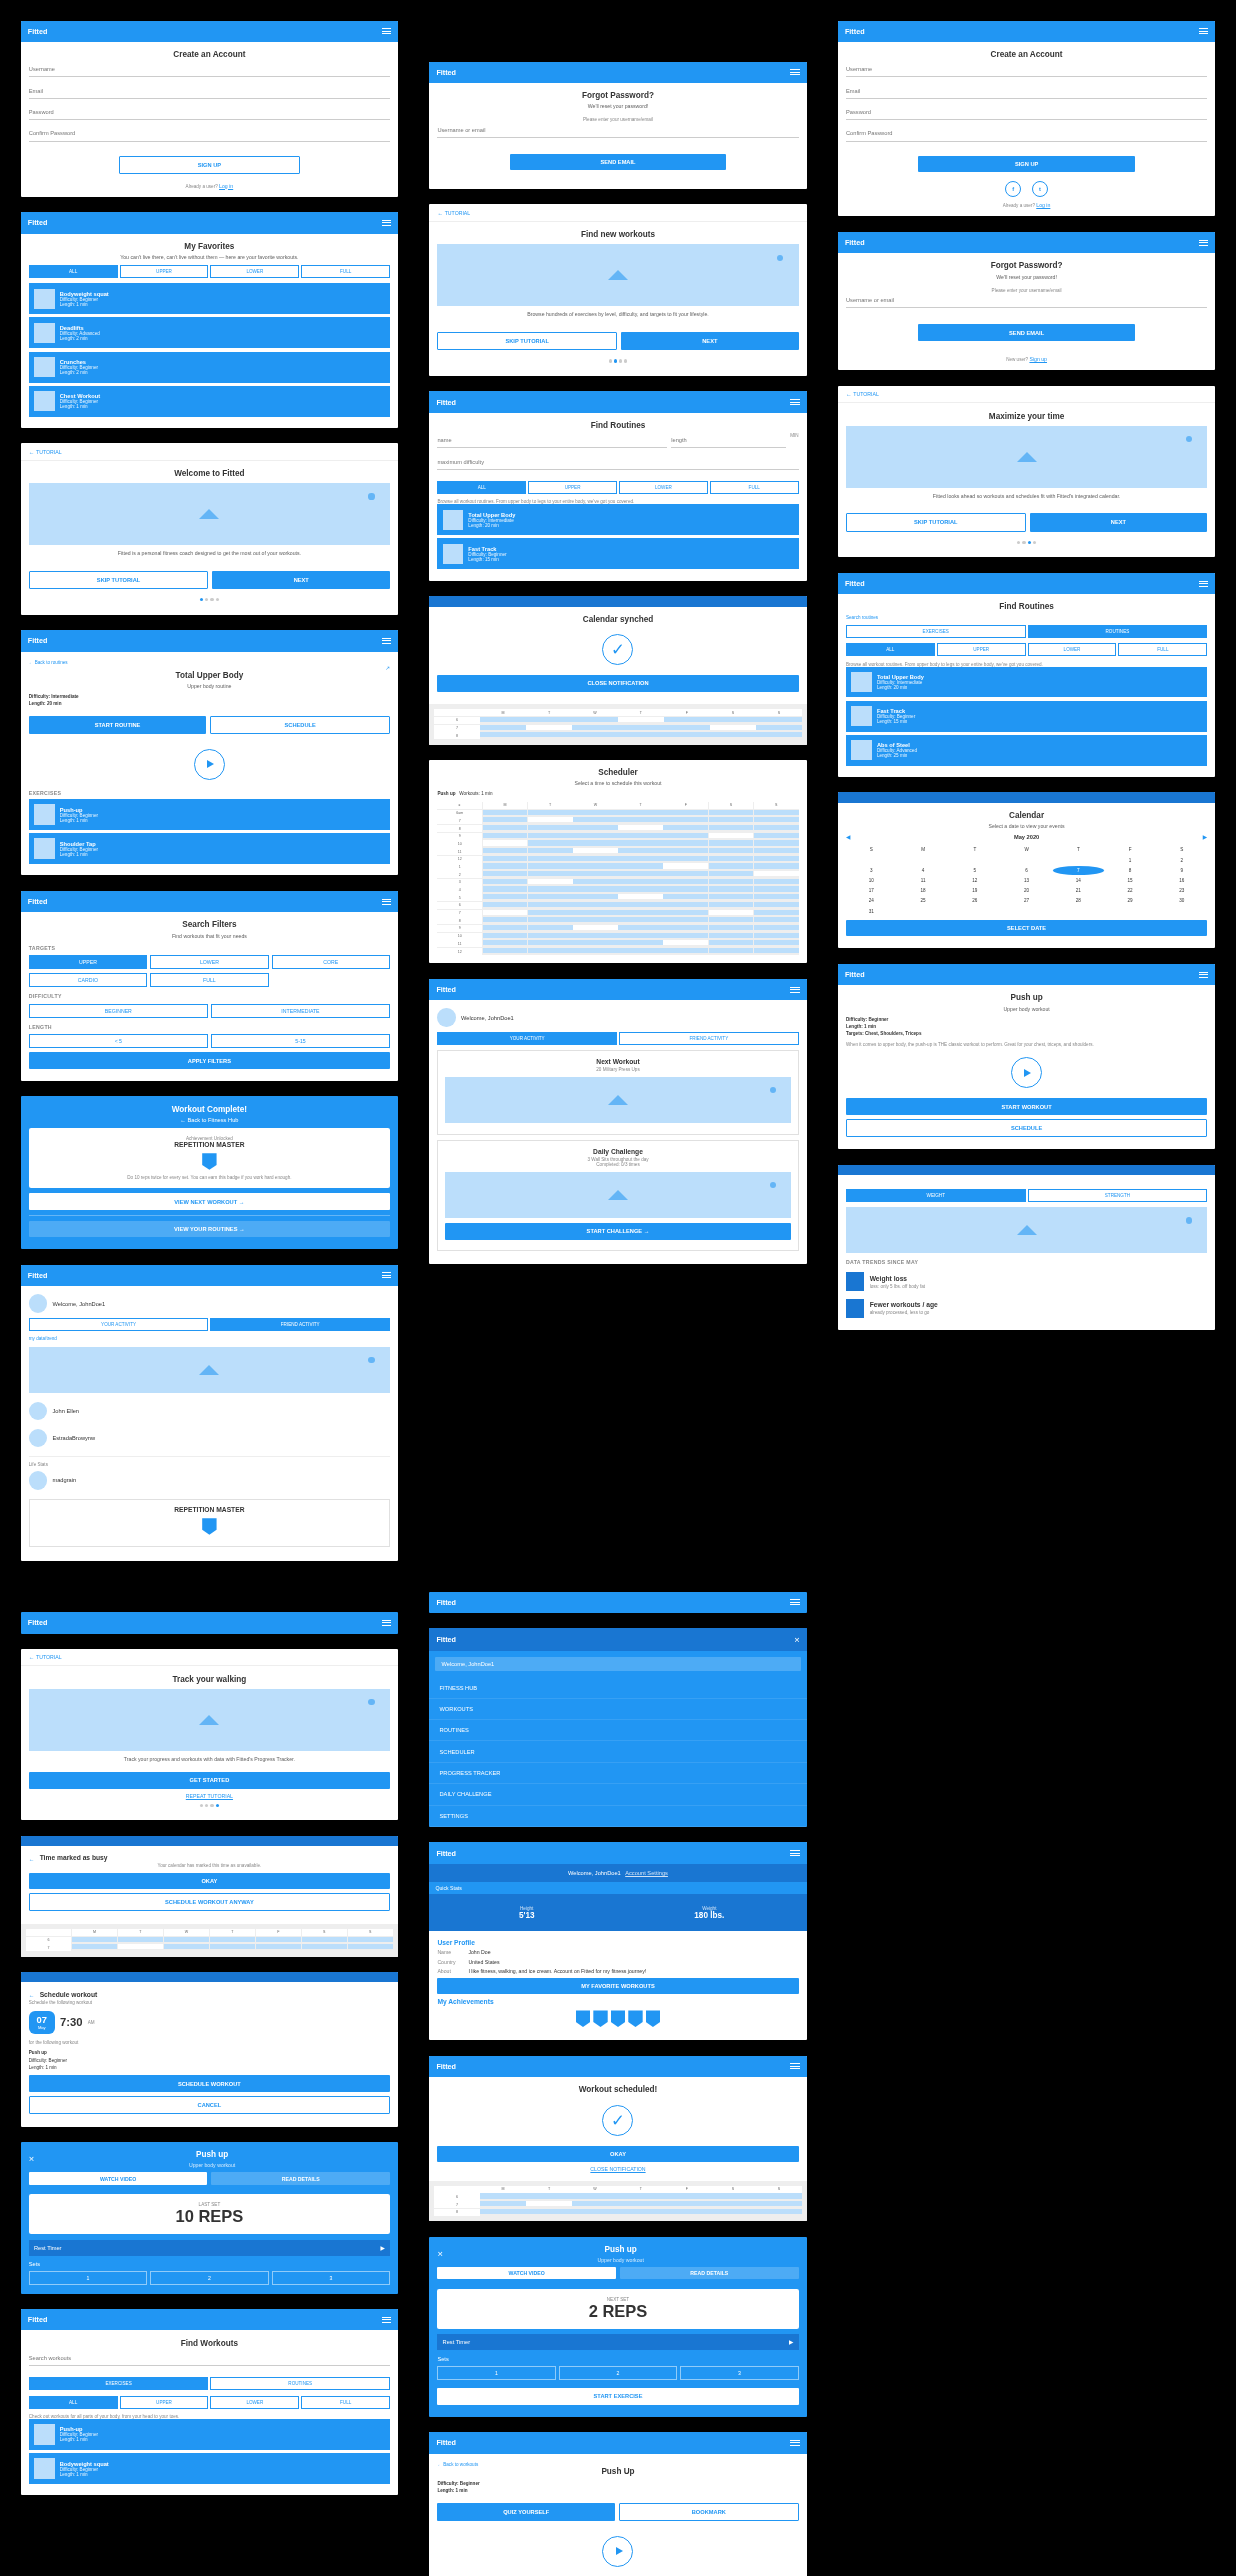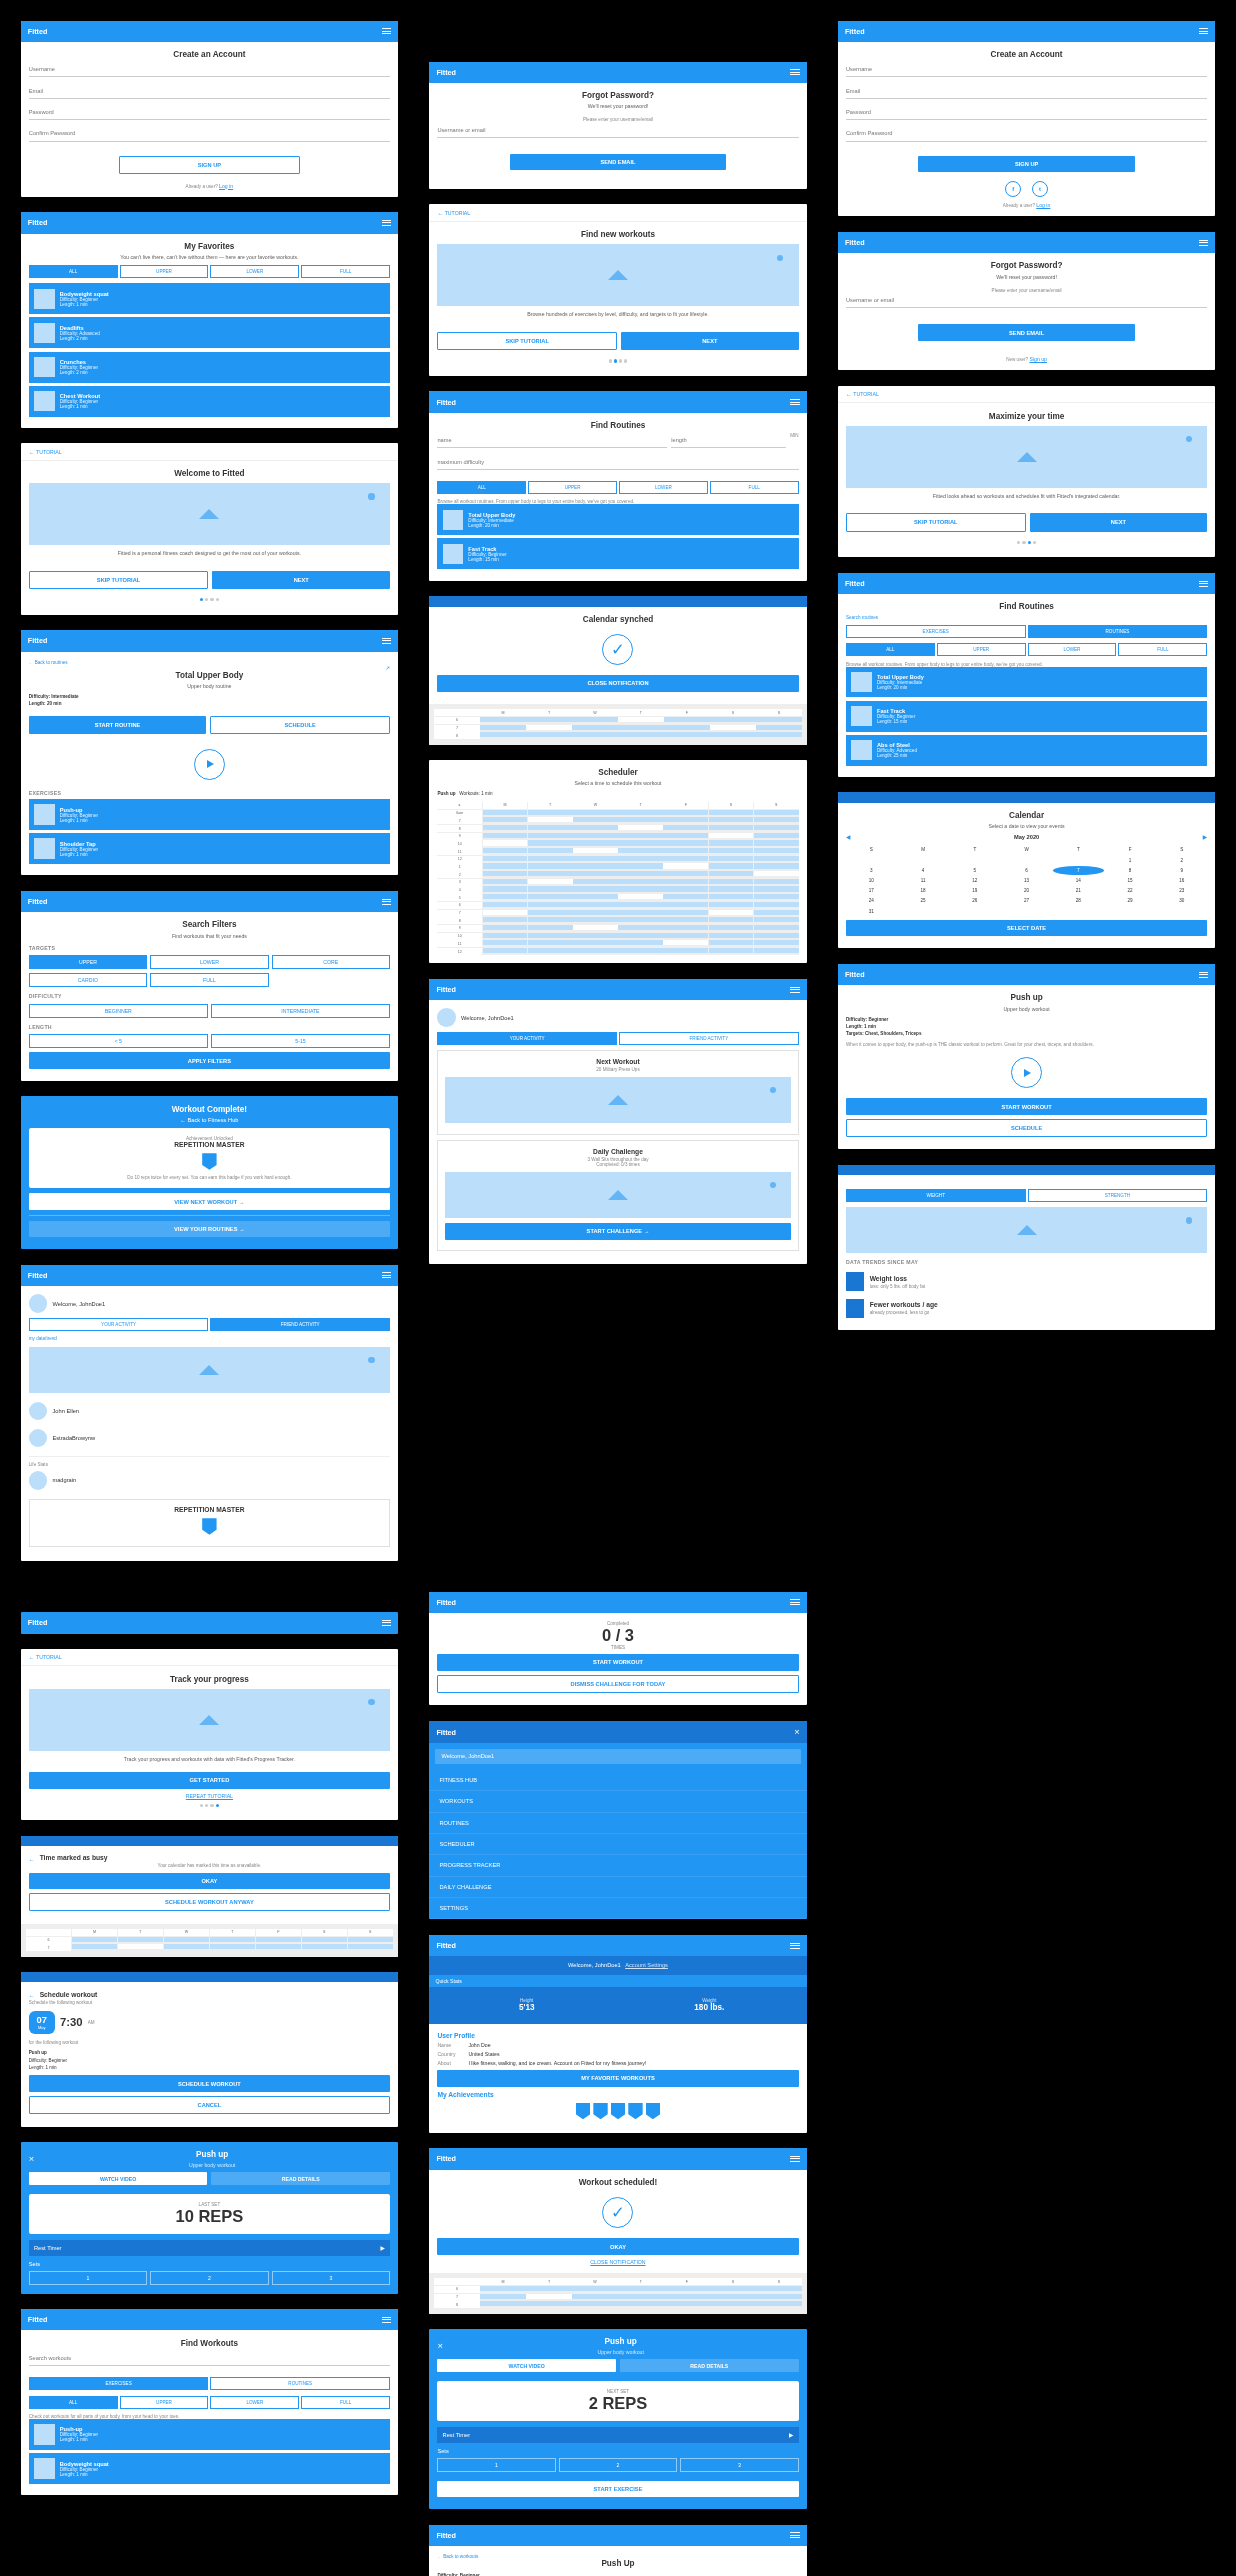--- a/index.html
+++ b/index.html
@@ -891,21 +891,21 @@
             <span></span>
             <span></span>
             <span></span>
           </div>
         </div>
   </div>
 
   <div class="screen">
     <div class="body" style="padding:5.2px 8.2px;border-bottom:0.5px solid #eee"><span style="color:#2196F3">←</span> <span style="color:#2196F3;font-size:5.2px">TUTORIAL</span></div>
     <div class="body">
-      <div class="h1">Track your progress</div>
+      <div class="h1">Track your walking</div>
       <div class="img-ph tall"></div>
       <div class="sub">Track your progress and workouts with data with Fitted's Progress Tracker.</div>
       <button class="btn" style="margin-top:10.3px">GET STARTED</button>
       <div class="center"><span class="link">REPEAT TUTORIAL</span></div>
       <div class="dots">
             <span></span>
             <span></span>
             <span></span>
             <span class="active"></span>
           </div>
@@ -1053,27 +1053,20 @@
 
   <div class="screen">
     <div class="header">
           <span class="title">Fitted</span>
           <div class="hamburger">
             <span></span>
             <span></span>
             <span></span>
           </div>
         </div>
-    <div class="body center">
-      <div class="tiny">Completed</div>
-      <div class="big-num">0 / 3</div>
-      <div class="tiny">TIMES</div>
-      <button class="btn">START WORKOUT</button>
-      <button class="btn outline">DISMISS CHALLENGE FOR TODAY</button>
-    </div>
   </div>
 
   <div class="screen menu-drawer">
     <div class="header dark">
           <span class="title">Fitted</span>
           <span class="close-x">×</span>
         </div>
     <div class="search-bar" style="margin:6.2px"><span>Welcome, JohnDoe1</span></div>
     <div class="item">FITNESS HUB</div>
     <div class="item">WORKOUTS</div>

